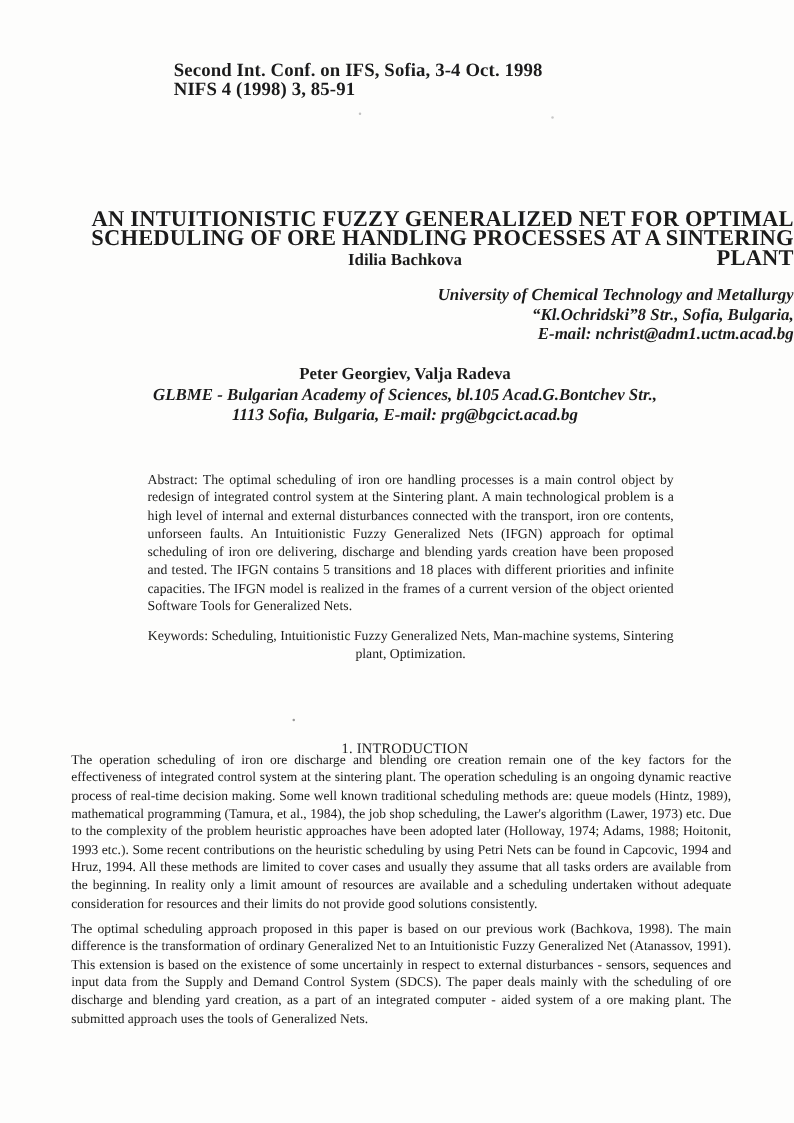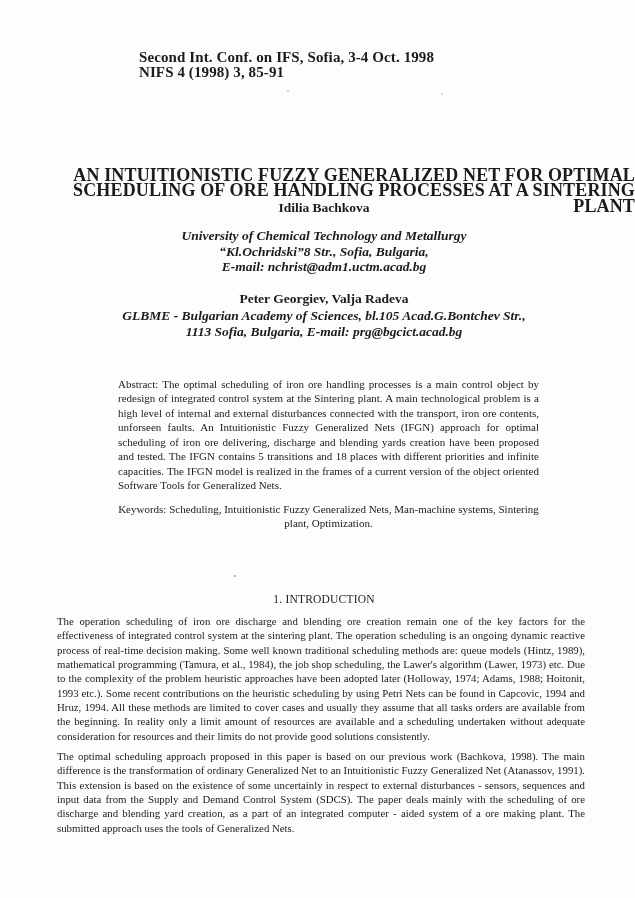--- a/index.html
+++ b/index.html
@@ -53,21 +53,21 @@
   .affiliation {
     position: absolute;
     left: 13px;
     width: 622px;
     text-align: center;
     font-size: 13.5px;
     font-weight: bold;
     font-style: italic;
     line-height: 15.7px;
   }
-  .affiliation-1 { top: 228px; }
+  .affiliation-1 { top: 228px; text-align: right; }
   .affiliation-2 { top: 308px; }
   .abstract-block {
     position: absolute;
     left: 118px;
     top: 377px;
     width: 421px;
     font-size: 11px;
     line-height: 14.45px;
     text-align: justify;
   }
@@ -82,21 +82,21 @@
     width: 622px;
     text-align: center;
     font-size: 11.5px;
     font-weight: normal;
     letter-spacing: 0.2px;
     margin-top: 14px;
   }
   .body-text {
     position: absolute;
     left: 57px;
-    top: 614px;
+    top: 601px;
     width: 528px;
     font-size: 10.8px;
     line-height: 14.35px;
     text-align: justify;
   }
   .body-text p { margin: 0; }
   .body-text p + p { margin-top: 6px; }
   .dot {
     position: absolute;
     width: 2px;

